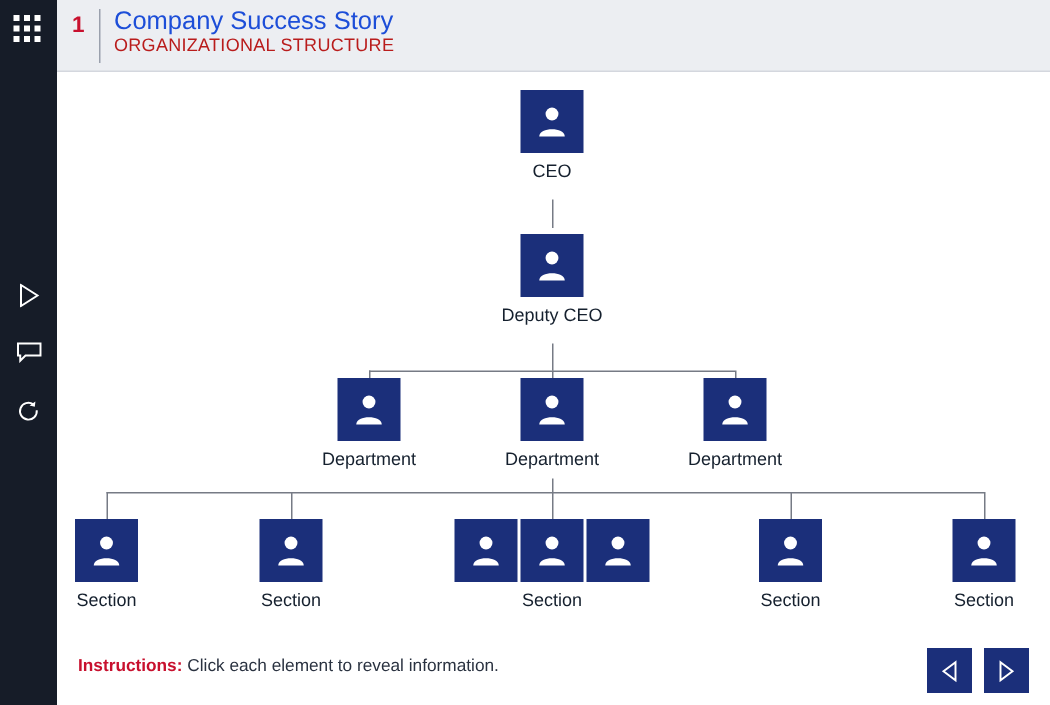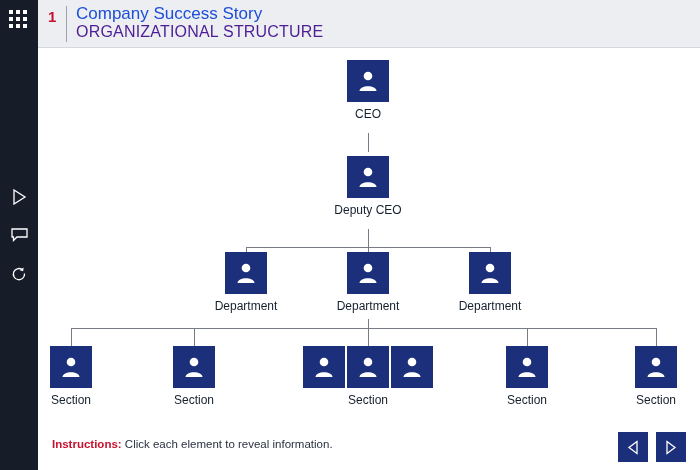--- a/index.html
+++ b/index.html
@@ -90,22 +90,22 @@
   }
   .hdr-sub {
     position: absolute;
     left: 38px; top: 4px;
     font-size: 17px;
     color: #1d4ed8;
   }
   .hdr-title {
     position: absolute;
     left: 38px; top: 23px;
-    font-size: 16px;
-    color: #4c1d95;
+    font-size: 12px;
+    color: #b91c1c;
     letter-spacing: .2px;
   }
 
   
   .stage {
     position: absolute;
     left: 38px; top: 48px;
     width: 662px; height: 422px;
     background: #ffffff;
   }

